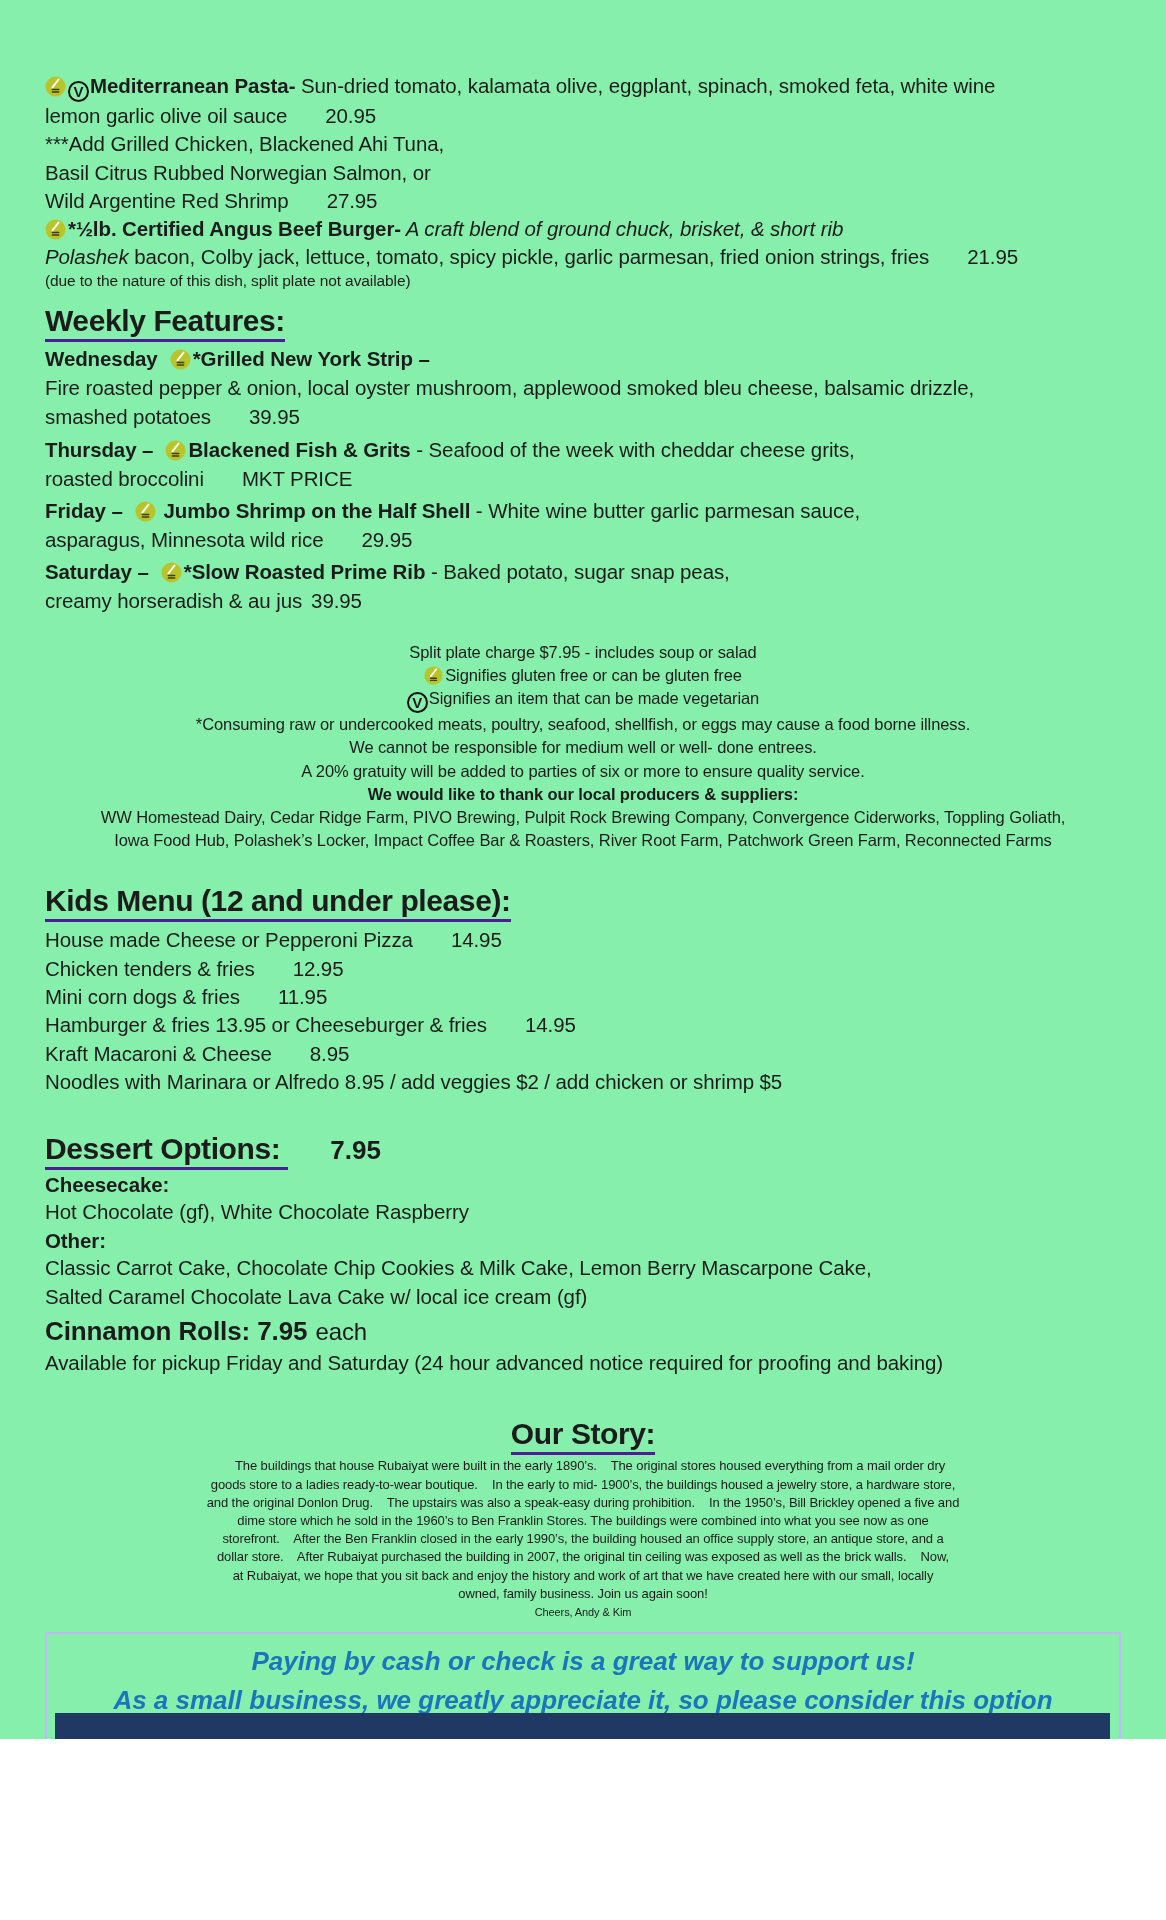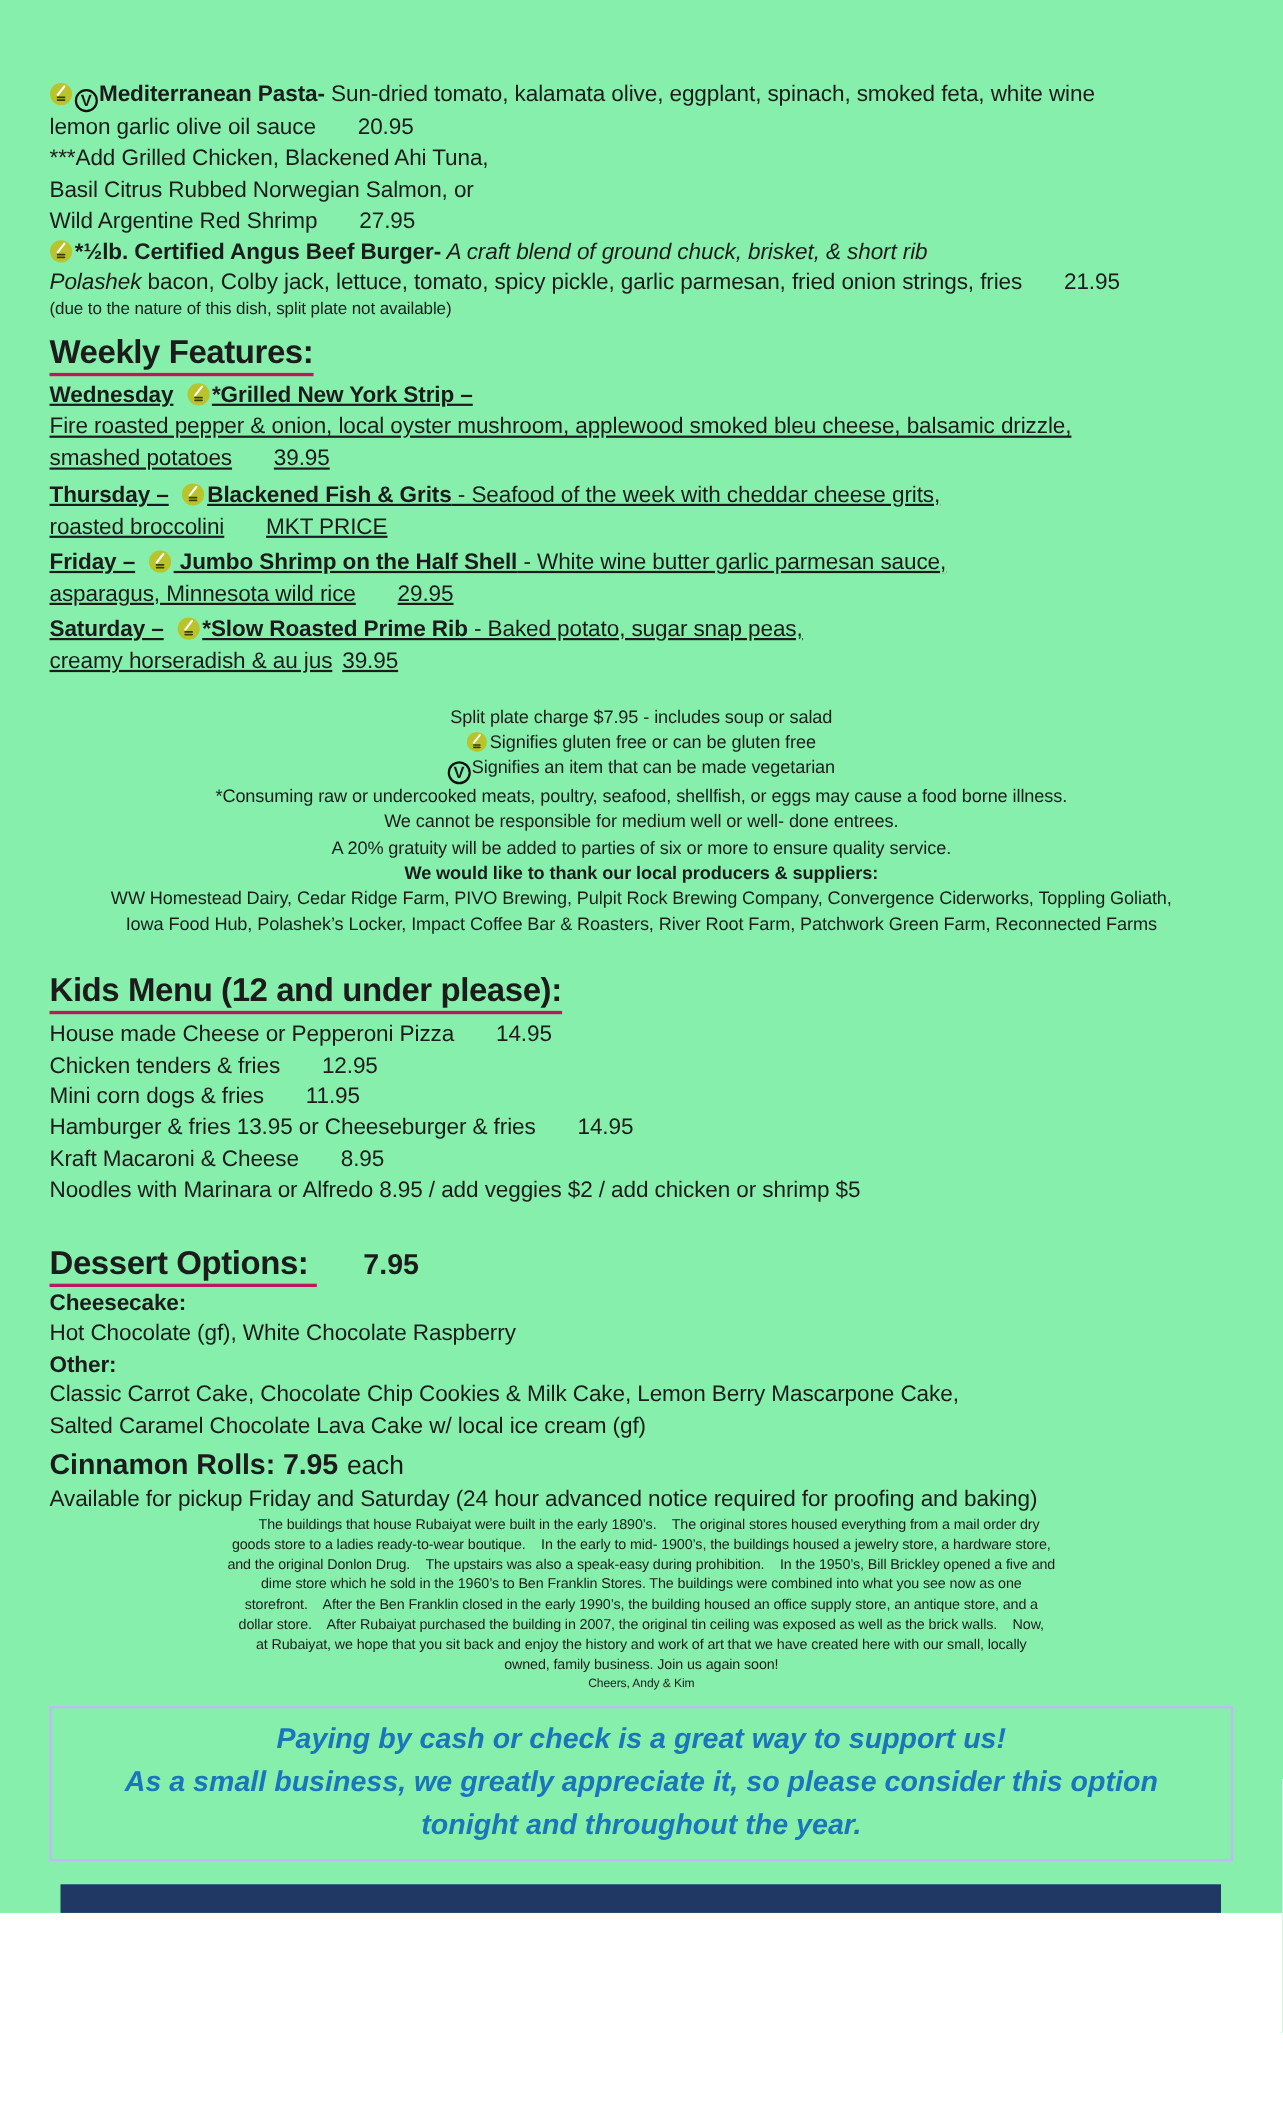--- a/index.html
+++ b/index.html
@@ -13,22 +13,22 @@
     letter-spacing:-0.1px;
   }
   .content{padding:72px 45px 0 45px;}
   .item{font-size:20.5px;line-height:1.38;margin:0;white-space:pre-line;}
   .b{font-weight:bold;}
   .i{font-style:italic;}
   .price{margin-left:38px;}
   .price--tight{margin-left:9px;}
   .note{font-size:15.5px;margin:0;}
   h2{margin:14px 0 6px;font-size:30px;line-height:1.15;letter-spacing:-0.4px;}
-  .hu{border-bottom:3px solid #be185d;padding-bottom:2px;white-space:pre;}
-  .witem{margin-bottom:3px;line-height:1.42;text-decoration:underline;}
+  .hu{border-bottom:3px solid #4c1d95;padding-bottom:2px;white-space:pre;}
+  .witem{margin-bottom:3px;line-height:1.42;}
   .day{margin-right:12px;font-weight:bold;}
   .gficon{display:inline-block;width:21px;height:21px;vertical-align:-4px;margin-right:2px;}
   .gficon.sm{width:19px;height:19px;vertical-align:-4px;}
   .vicon{
     display:inline-block;width:21px;height:21px;box-sizing:border-box;
     border:2px solid #111;border-radius:50%;
     text-align:center;line-height:17px;font-weight:bold;font-size:15px;
     vertical-align:-4px;margin-right:1px;letter-spacing:0;
   }
   .notices{margin-top:26px;text-align:center;font-size:16.5px;line-height:1.4;}
@@ -150,20 +150,21 @@
 
     <h2 class="dessert-heading"><span class="hu">Dessert Options: </span><span class="dessert-price">7.95</span></h2>
     <p class="sub">Cheesecake:</p>
     <p class="item">Hot Chocolate (gf), White Chocolate Raspberry</p>
     <p class="sub">Other:</p>
     <p class="item">Classic Carrot Cake, Chocolate Chip Cookies &amp; Milk Cake, Lemon Berry Mascarpone Cake,
 Salted Caramel Chocolate Lava Cake w/ local ice cream (gf)</p>
     <p class="cinn"><span class="b">Cinnamon Rolls: 7.95</span><span class="each">each</span></p>
     <p class="item">Available for pickup Friday and Saturday (24 hour advanced notice required for proofing and baking)</p>
 
+    <h2 class="story-heading"><span class="hu">Our Story:</span></h2>
     <div class="story">    The buildings that house Rubaiyat were built in the early 1890’s.    The original stores housed everything from a mail order dry
 goods store to a ladies ready-to-wear boutique.    In the early to mid- 1900’s, the buildings housed a jewelry store, a hardware store,
 and the original Donlon Drug.    The upstairs was also a speak-easy during prohibition.    In the 1950’s, Bill Brickley opened a five and
 dime store which he sold in the 1960’s to Ben Franklin Stores. The buildings were combined into what you see now as one
 storefront.    After the Ben Franklin closed in the early 1990’s, the building housed an office supply store, an antique store, and a
 dollar store.    After Rubaiyat purchased the building in 2007, the original tin ceiling was exposed as well as the brick walls.    Now,
 at Rubaiyat, we hope that you sit back and enjoy the history and work of art that we have created here with our small, locally
 owned, family business. Join us again soon!</div>
     <div class="story-sig">Cheers, Andy &amp; Kim</div>
 

